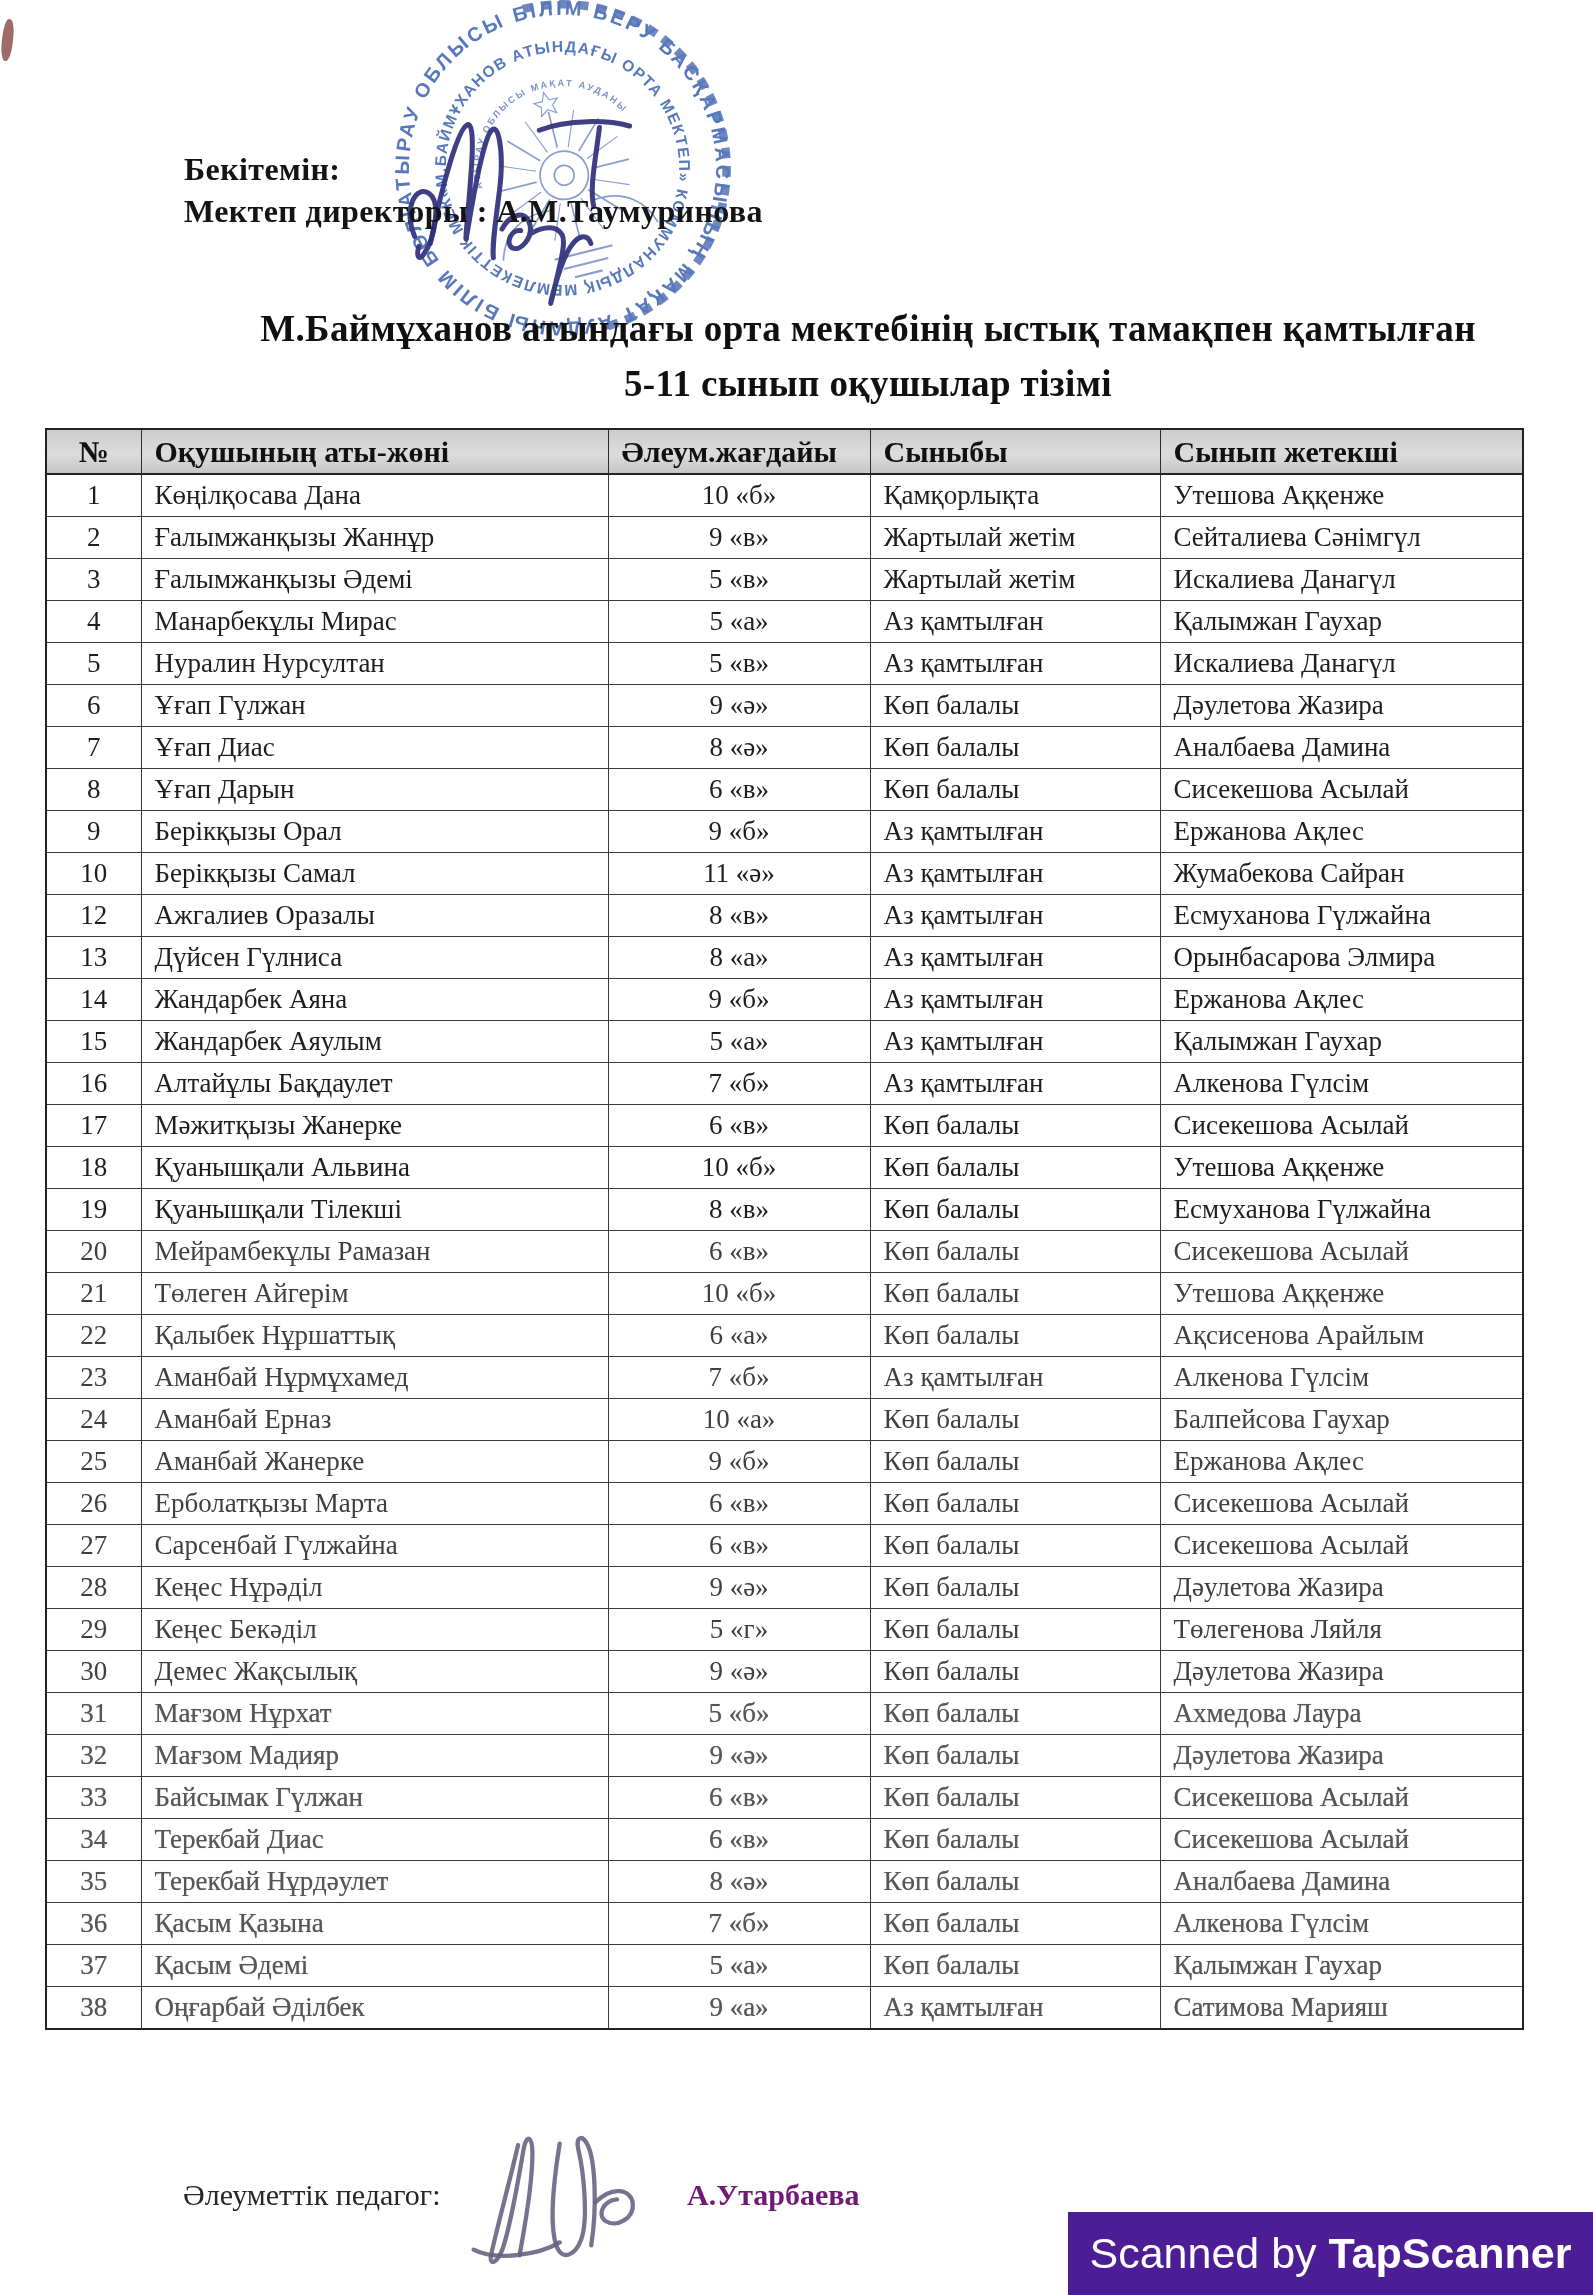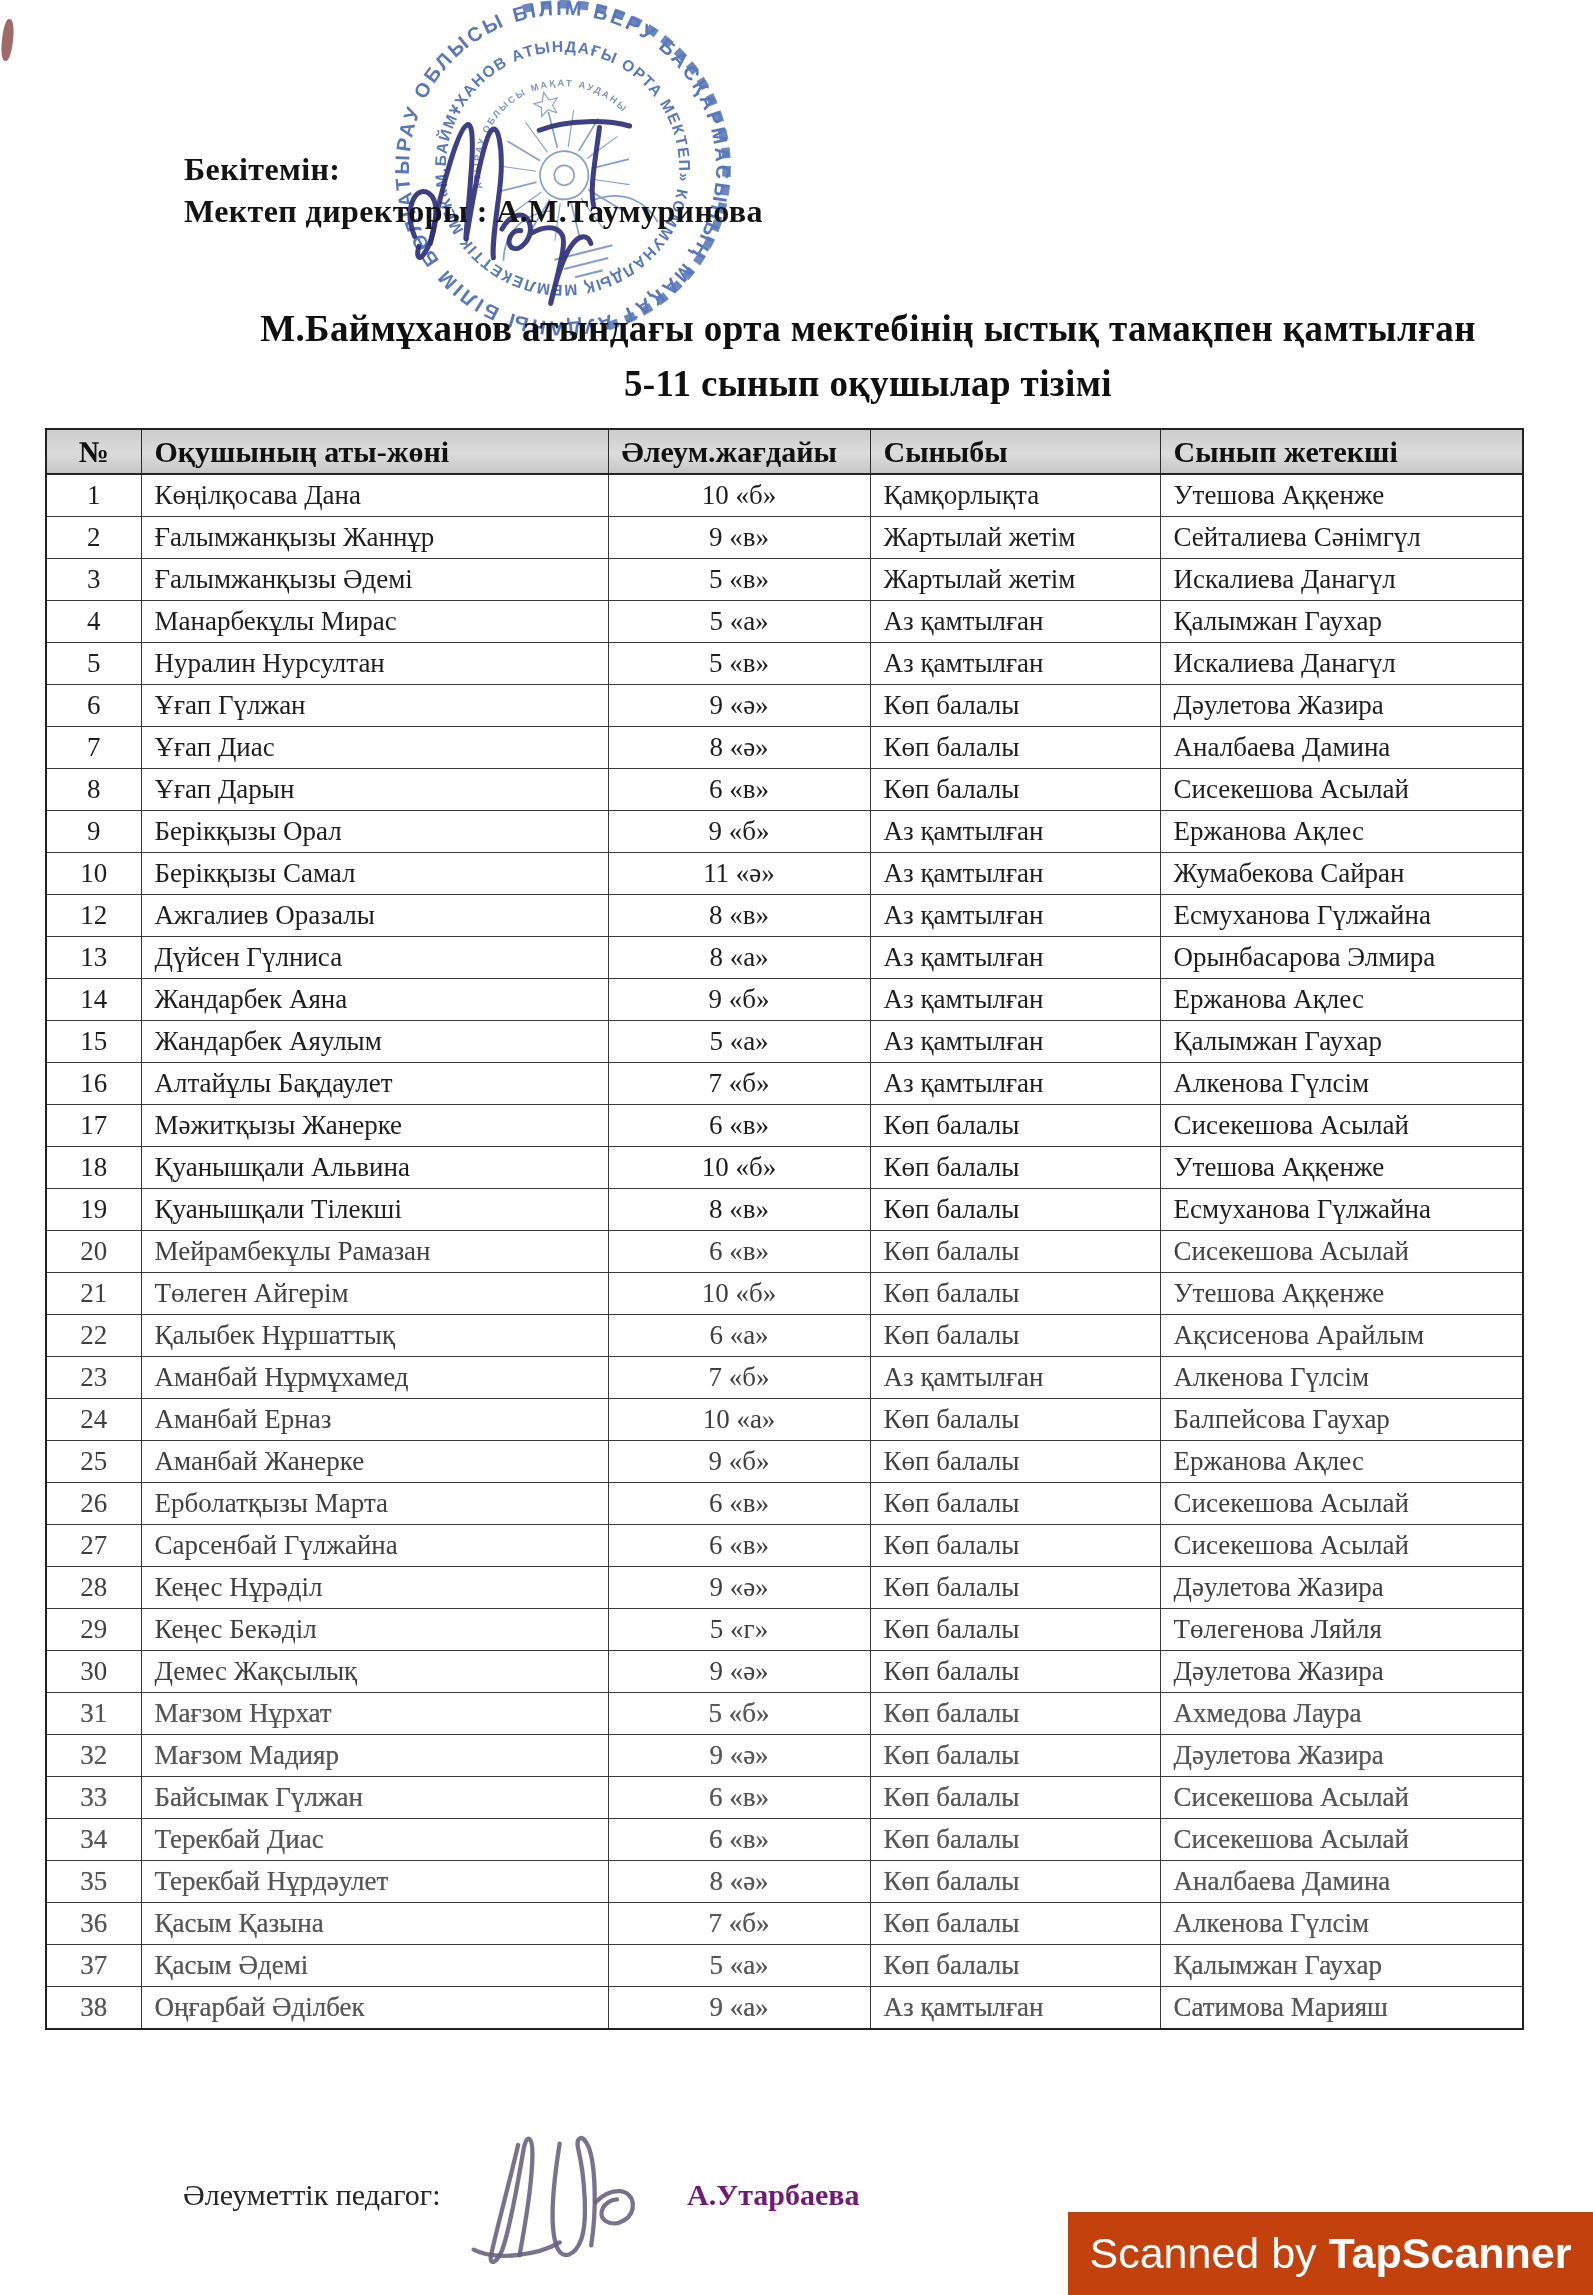--- a/index.html
+++ b/index.html
@@ -66,21 +66,21 @@
   table.students tr.fade2 td{color:#565656;text-shadow:0 0 0.7px #888;}
   table.students th:first-child, table.students td:first-child{border-left:2.2px solid #222;}
   table.students th:last-child, table.students td:last-child{border-right:2.2px solid #222;}
   table.students tbody tr:last-child td{border-bottom:2.2px solid #222;}
   
   .footer-label{position:absolute;left:183px;top:2178px;font-size:30px;color:#262626;}
   .footer-name{position:absolute;left:687px;top:2178px;font-size:30px;font-weight:bold;color:#701a75;}
   
   .watermark{
     position:absolute;left:1068px;top:2212px;right:0;bottom:0;
-    background:#c2410c;
+    background:#4c1d95;
     display:flex;align-items:center;justify-content:center;
     font-family:"Liberation Sans", sans-serif;
     font-size:43px;color:#ffffff;letter-spacing:0px;white-space:pre;
   }
   .watermark b{font-weight:bold;}
 </style>
 </head>
 <body>
 
 <div class="page">

